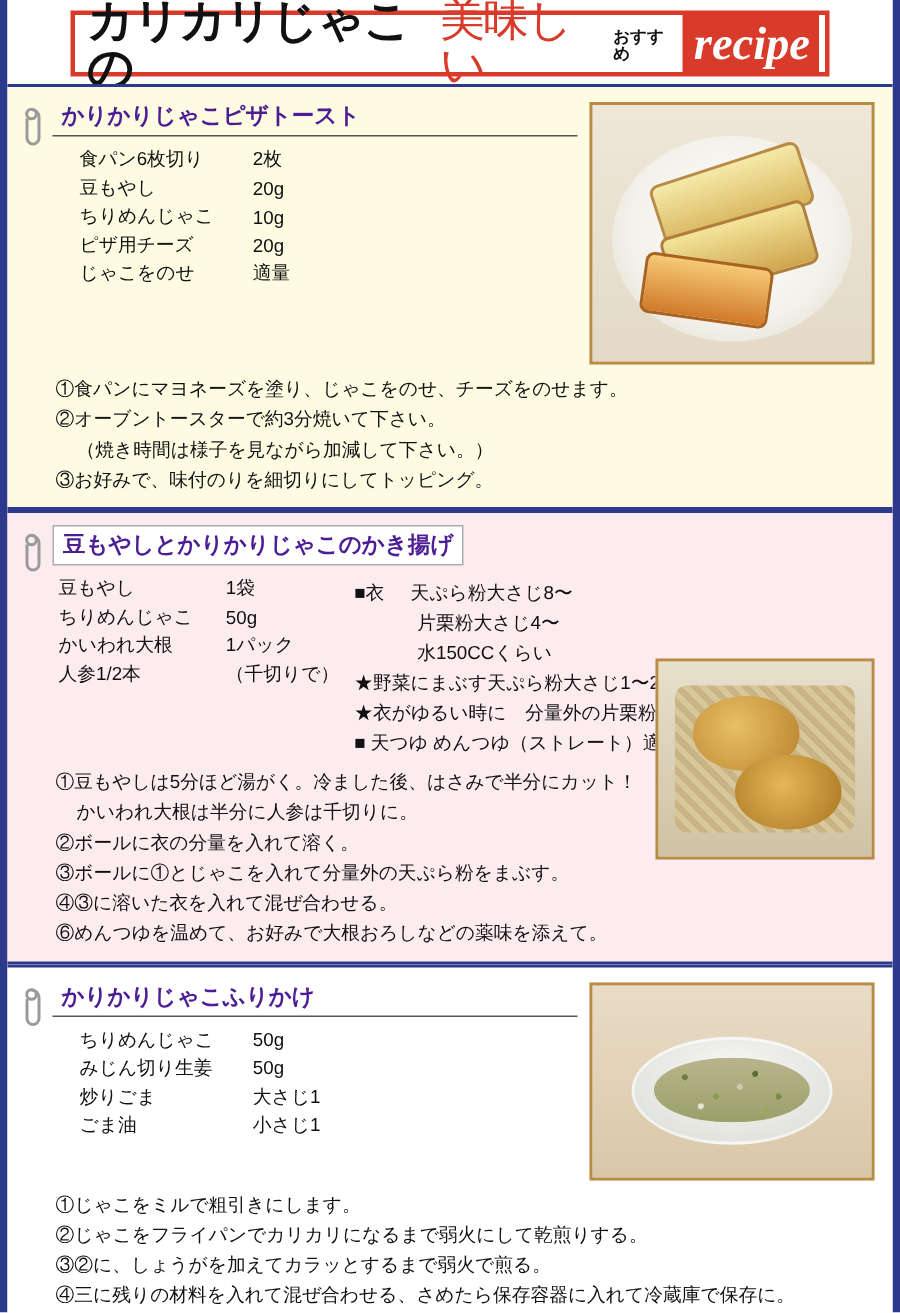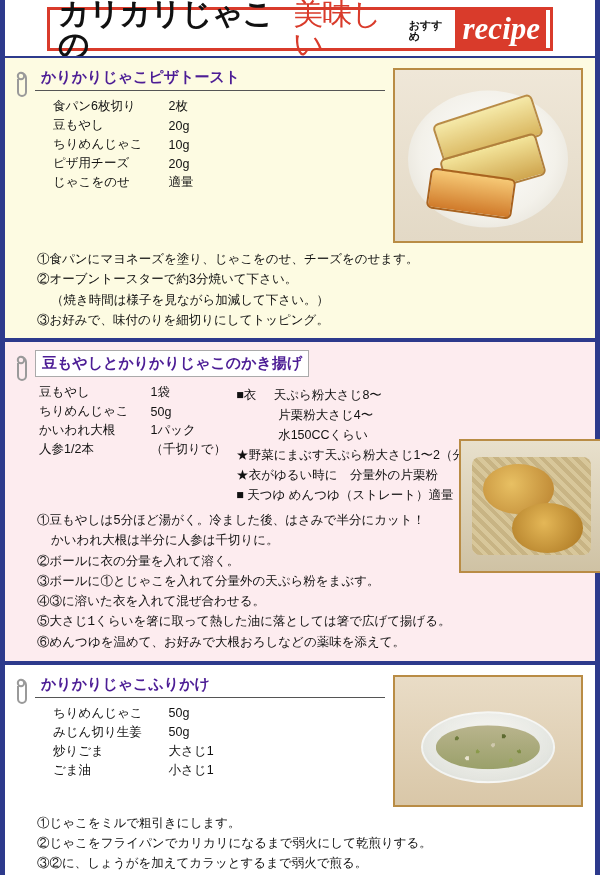--- a/index.html
+++ b/index.html
@@ -300,28 +300,27 @@
             <span style="padding-left:14px;">天ぷら粉大さじ8〜</span>
           </div>
           <div class="sub" style="padding-left:42px;">片栗粉大さじ4〜</div>
           <div class="sub" style="padding-left:42px;">水150CCくらい</div>
           <div>★野菜にまぶす天ぷら粉大さじ1〜2（分量外）</div>
           <div>★衣がゆるい時に　分量外の片栗粉</div>
           <div>■ 天つゆ めんつゆ（ストレート）適量</div>
         </div>
       </div>
 
-      <div style="display:flex; gap:6px; align-items:flex-start;font-family:Liberation Mono, monospace;">
+      <div style="display:flex; gap:6px; align-items:flex-start;">
         <div class="steps" style="flex:1 1 auto;">
           <div>①豆もやしは5分ほど湯がく。冷ました後、はさみで半分にカット！</div>
           <div class="indent">かいわれ大根は半分に人参は千切りに。</div>
           <div>②ボールに衣の分量を入れて溶く。</div>
           <div>③ボールに①とじゃこを入れて分量外の天ぷら粉をまぶす。</div>
           <div>④③に溶いた衣を入れて混ぜ合わせる。</div>
-          <div>⑤大さじ1くらいを箸に取って熱した油に落としては箸で広げて揚げる。</div>
           <div>⑥めんつゆを温めて、お好みで大根おろしなどの薬味を添えて。</div>
         </div>
         <div class="photo" style="width:146px;height:134px;margin-top:-66px;">
           <div class="inner" style="background:linear-gradient(#e8e0cc,#cfc2a4);">
             <div style="position:absolute;left:8%;top:12%;width:84%;height:76%;border-radius:8px;background:repeating-linear-gradient(45deg,#d8c79a 0 4px,#c8b484 4px 8px);"></div>
             <div style="position:absolute;left:16%;top:18%;width:50%;height:38%;border-radius:50%;background:radial-gradient(circle at 40% 40%,#e8c063,#b9812e);"></div>
             <div style="position:absolute;left:36%;top:48%;width:50%;height:38%;border-radius:50%;background:radial-gradient(circle at 45% 40%,#e4b757,#a8731f);"></div>
           </div>
         </div>
       </div>

